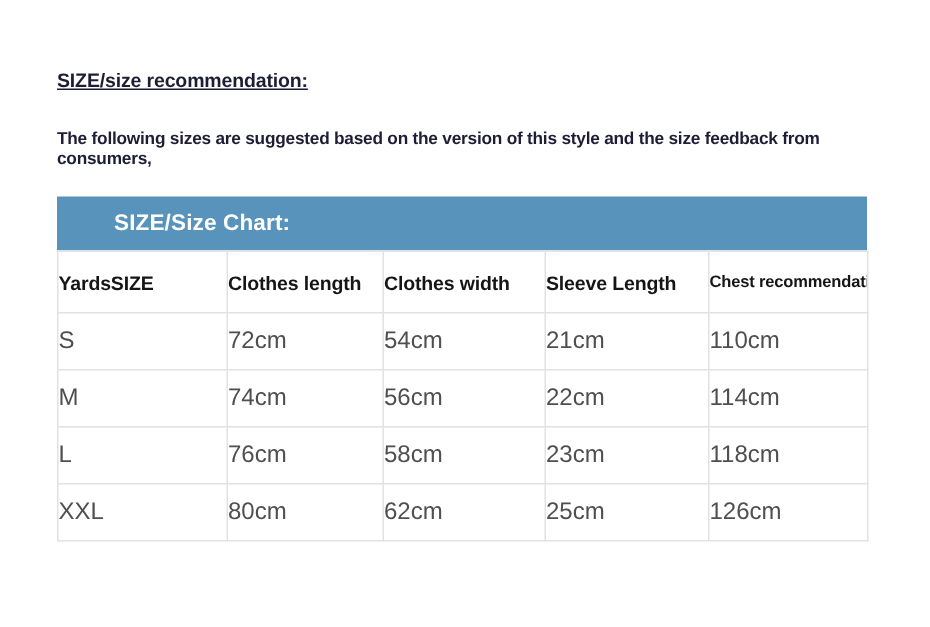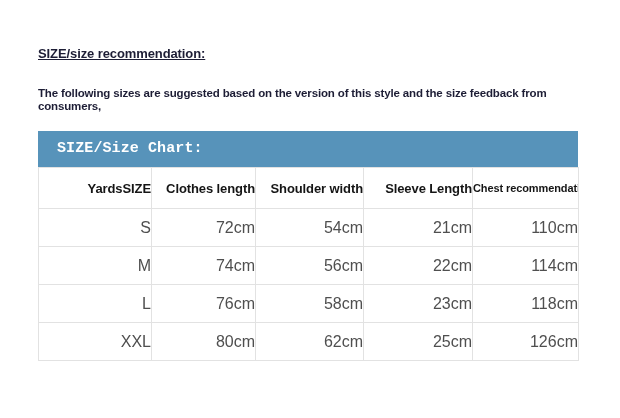--- a/index.html
+++ b/index.html
@@ -37,35 +37,34 @@
   }
   .chart-bar {
     position: absolute;
     left: 38px; top: 131px;
     width: 540px; height: 36px;
     background: #5793ba;
     color: #ffffff;
     font-size: 15px;
     font-weight: bold;
     line-height: 36px;
-    padding-left: 19px;
+    padding-left: 38px;
     letter-spacing: 0.1px;
-    font-family: Liberation Mono, monospace;
   }
   table.size-table {
     position: absolute;
     left: 38px; top: 167px;
     width: 540px;
     border-collapse: collapse;
     table-layout: fixed;
     background: #ffffff;
   }
   .size-table th, .size-table td {
     border: 1px solid #e2e2e2;
-    text-align: right;
+    text-align: left;
     vertical-align: middle;
     overflow: hidden;
     white-space: nowrap;
   }
   .size-table th {
     height: 41px;
     font-size: 13px;
     font-weight: bold;
     color: #151515;
     letter-spacing: -0.1px;
@@ -101,21 +100,21 @@
       <col class="col-1">
         <col class="col-2">
         <col class="col-3">
         <col class="col-4">
         <col class="col-5">
     </colgroup>
     <thead>
       <tr>
         <th>YardsSIZE</th>
         <th>Clothes length</th>
-        <th>Shoulder width</th>
+        <th>Clothes width</th>
         <th>Sleeve Length</th>
         <th class="th-small">Chest recommendation</th>
       </tr>
     </thead>
     <tbody>
       <tr>
         <td>S</td>
         <td>72cm</td>
         <td>54cm</td>
         <td>21cm</td>

